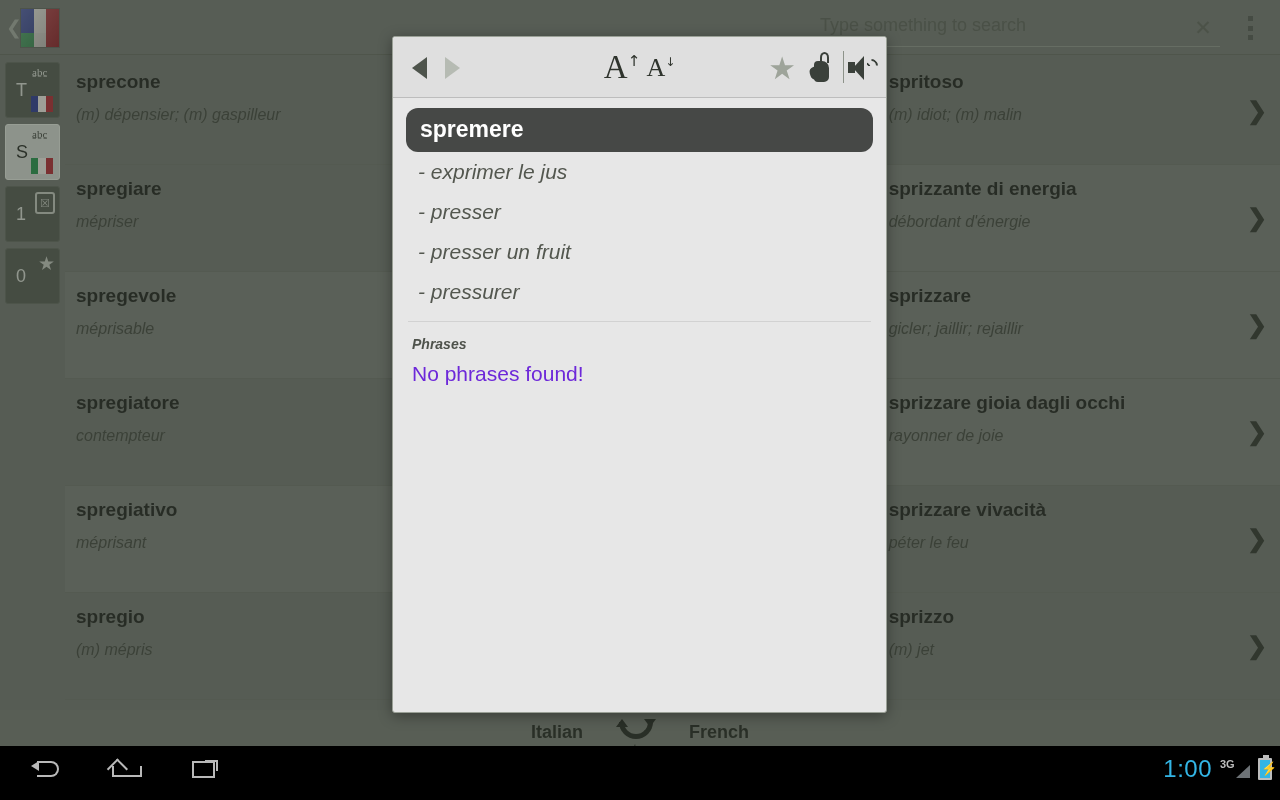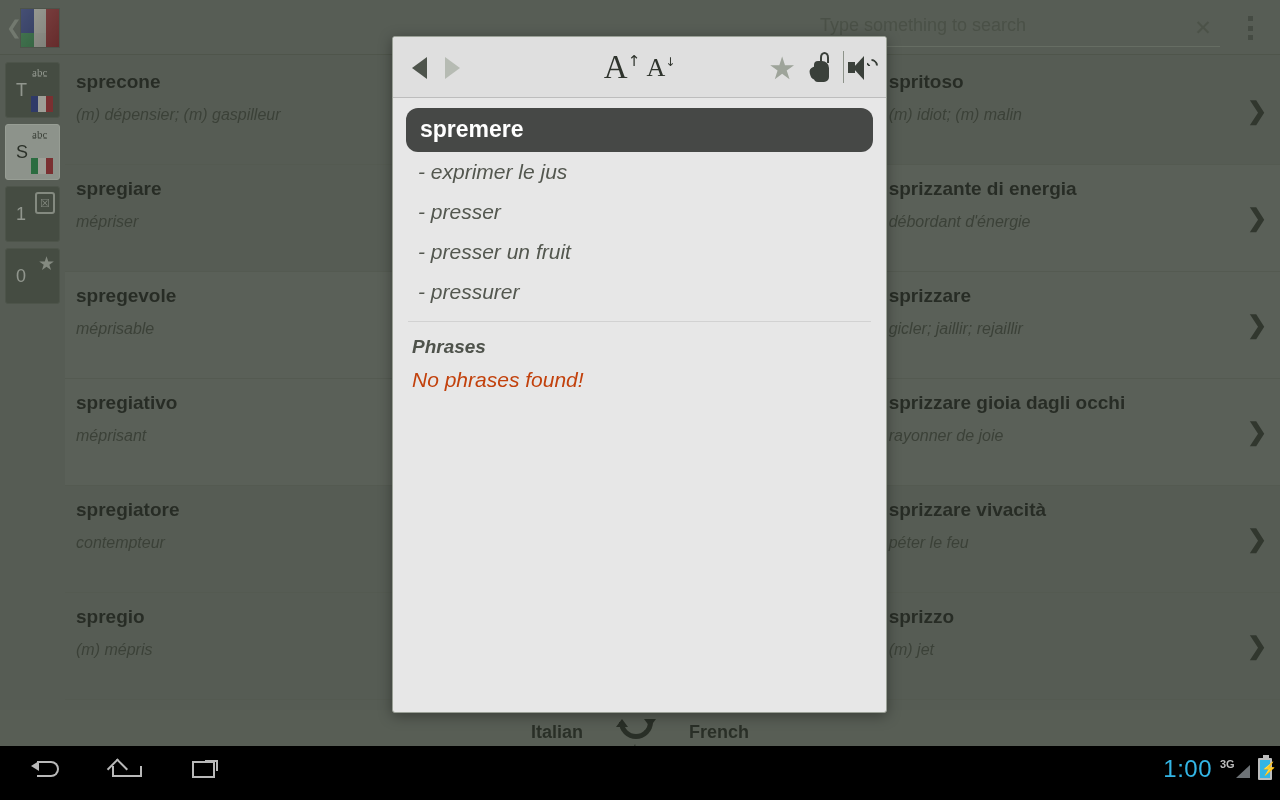--- a/index.html
+++ b/index.html
@@ -312,25 +312,25 @@
   }
   .trans-line {
     font-size: 21px; font-style: italic; color: #53574f;
     padding: 6px 0 6px 12px;
     line-height: 28px;
   }
   #trans-sep {
     height: 1px; background: #d2d2d2; margin: 9px 2px 0 2px;
   }
   #phrases-title {
-    font-size: 19px; font-weight: bold; font-style: italic; color: #4e524b;
+    font-size: 14px; font-weight: bold; font-style: italic; color: #4e524b;
     padding: 14px 0 0 6px;
   }
   #phrases-empty {
-    font-size: 21px; font-style: italic; color: #c2410c;
+    font-size: 21px; color: #6d28d9;
     padding: 10px 0 0 6px;
   }
 
   
   #navbar {
     position: absolute; left: 0; bottom: 0; width: 1280px; height: 54px;
     background: #000;
     z-index: 40;
   }
   .nav-key {
@@ -483,28 +483,28 @@
         <div class="entry">
           <div class="entry-term">spregiare</div>
           <div class="entry-def">mépriser</div>
           <div class="entry-chevron">❯</div>
         </div>
         <div class="entry alt">
           <div class="entry-term">spregevole</div>
           <div class="entry-def">méprisable</div>
           <div class="entry-chevron">❯</div>
         </div>
+        <div class="entry">
+          <div class="entry-term">spregiatore</div>
+          <div class="entry-def">contempteur</div>
+          <div class="entry-chevron">❯</div>
+        </div>
         <div class="entry alt">
           <div class="entry-term">spregiativo</div>
           <div class="entry-def">méprisant</div>
-          <div class="entry-chevron">❯</div>
-        </div>
-        <div class="entry">
-          <div class="entry-term">spregiatore</div>
-          <div class="entry-def">contempteur</div>
           <div class="entry-chevron">❯</div>
         </div>
         <div class="entry">
           <div class="entry-term">spregio</div>
           <div class="entry-def">(m) mépris</div>
           <div class="entry-chevron">❯</div>
         </div>
       </div>
 
       <div class="column">

